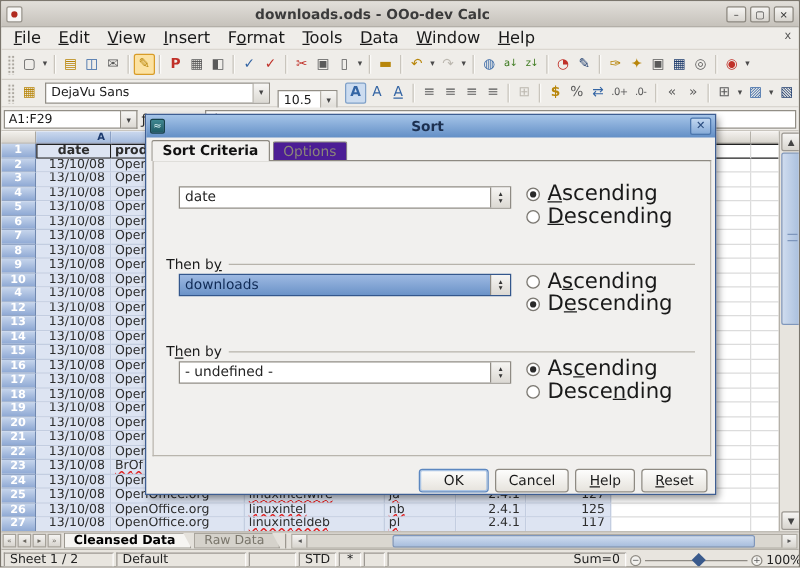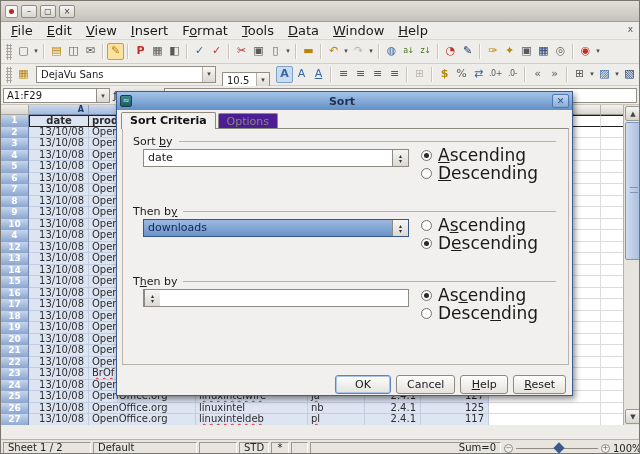--- a/index.html
+++ b/index.html
@@ -138,20 +138,21 @@
 </style>
 </head>
 <body>
 
 <div class="app">
 
   <div class="titlebar">
     <span class="appicon">
         <span class="dot"></span>
       </span>
+    <span class="title-text">downloads.ods - OOo-dev Calc</span>
     <span class="wbtn">–</span>
     <span class="wbtn">▢</span>
     <span class="wbtn">×</span>
   </div>
 
   <div class="menubar">
     <span class="menu-item"><i class="t"><u>F</u>ile</i></span>
       <span class="menu-item"><i class="t"><u>E</u>dit</i></span>
       <span class="menu-item"><i class="t"><u>V</u>iew</i></span>
       <span class="menu-item"><i class="t"><u>I</u>nsert</i></span>
@@ -583,24 +584,20 @@
       <span class="dicon">≈</span>
       <span class="dtitle-text">Sort</span>
       <span class="dclose">✕</span>
     </div>
     <div class="dtabs">
       <span class="dtab active"><i class="t">Sort Criteria</i></span>
         <span class="dtab"><i class="t">Options</i></span>
     </div>
     <div class="dpanel">
       <div class="group">
-        <div class="glabel-row">
-          <span class="glabel">Sort <u>b</u>y</span>
-          <span class="gline"></span>
-        </div>
         <div class="gcombo">
           <span class="cval">date</span>
           <span class="spin">
             <i>▴</i>
             <i>▾</i>
           </span>
         </div>
         <div class="radios">
           <label class="radio-row">
             <span class="rdot on"></span>
@@ -634,20 +631,21 @@
             <span class="rlabel">D<u>e</u>scending</span>
           </label>
         </div>
       </div>
         <div class="group">
         <div class="glabel-row">
           <span class="glabel">T<u>h</u>en by</span>
           <span class="gline"></span>
         </div>
         <div class="gcombo">
+          <span class="cval">- undefined -</span>
           <span class="spin">
             <i>▴</i>
             <i>▾</i>
           </span>
         </div>
         <div class="radios">
           <label class="radio-row">
             <span class="rdot on"></span>
             <span class="rlabel">As<u>c</u>ending</span>
           </label>
@@ -659,20 +657,34 @@
       </div>
     </div>
     <div class="dbuttons">
       <span class="dbtn2 default"><i class="t">OK</i></span>
         <span class="dbtn2"><i class="t">Cancel</i></span>
         <span class="dbtn2"><i class="t"><u>H</u>elp</i></span>
         <span class="dbtn2"><i class="t"><u>R</u>eset</i></span>
     </div>
   </div>
 
+  <div class="tabbar">
+    <span class="navbtn"><i class="t">«</i></span>
+      <span class="navbtn"><i class="t">◂</i></span>
+      <span class="navbtn"><i class="t">▸</i></span>
+      <span class="navbtn"><i class="t">»</i></span>
+    <span class="stab active"><i class="t">Cleansed Data</i></span>
+      <span class="stab"><i class="t">Raw Data</i></span>
+    <span class="tab-divider"></span>
+    <span class="hsb">
+      <span class="larr">◂</span>
+      <span class="hthumb"></span>
+      <span class="rarr">▸</span>
+    </span>
+  </div>
 
   <div class="statusbar">
     <span class="sfield f-sheet"><i class="t">Sheet 1 / 2</i></span>
       <span class="sfield f-style"><i class="t">Default</i></span>
       <span class="sfield f-ins"><i class="t"></i></span>
       <span class="sfield f-mode"><i class="t">STD</i></span>
       <span class="sfield f-mod"><i class="t">*</i></span>
       <span class="sfield f-sig"><i class="t"></i></span>
       <span class="sfield f-sum"><i class="t">Sum=0</i></span>
     <span class="zslider">

